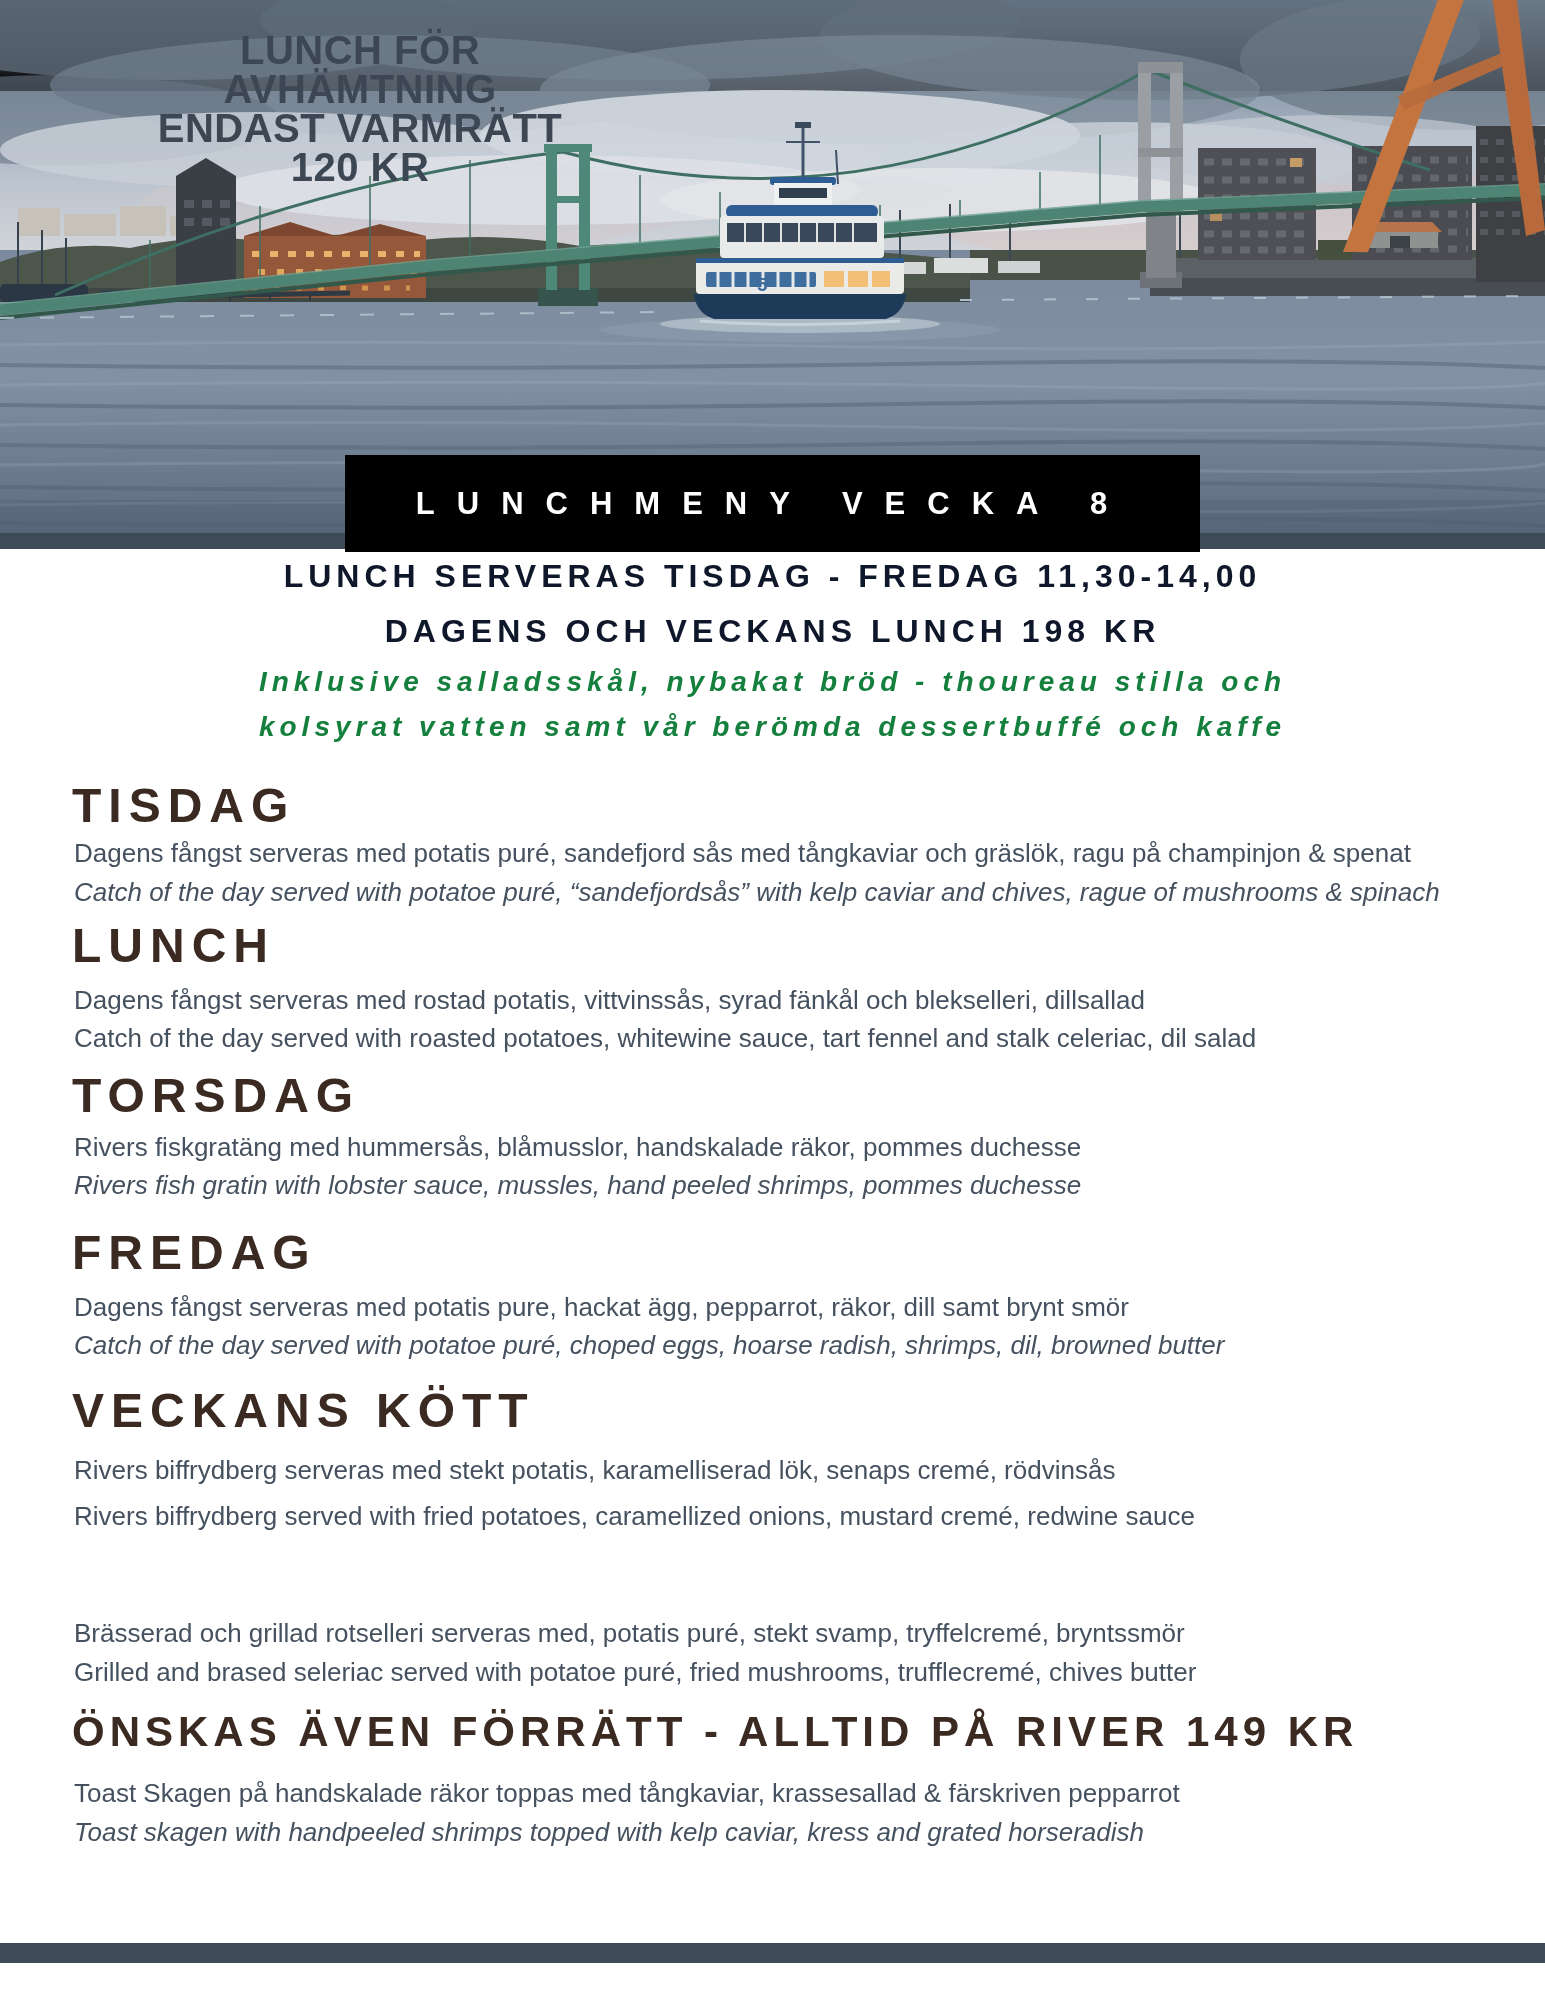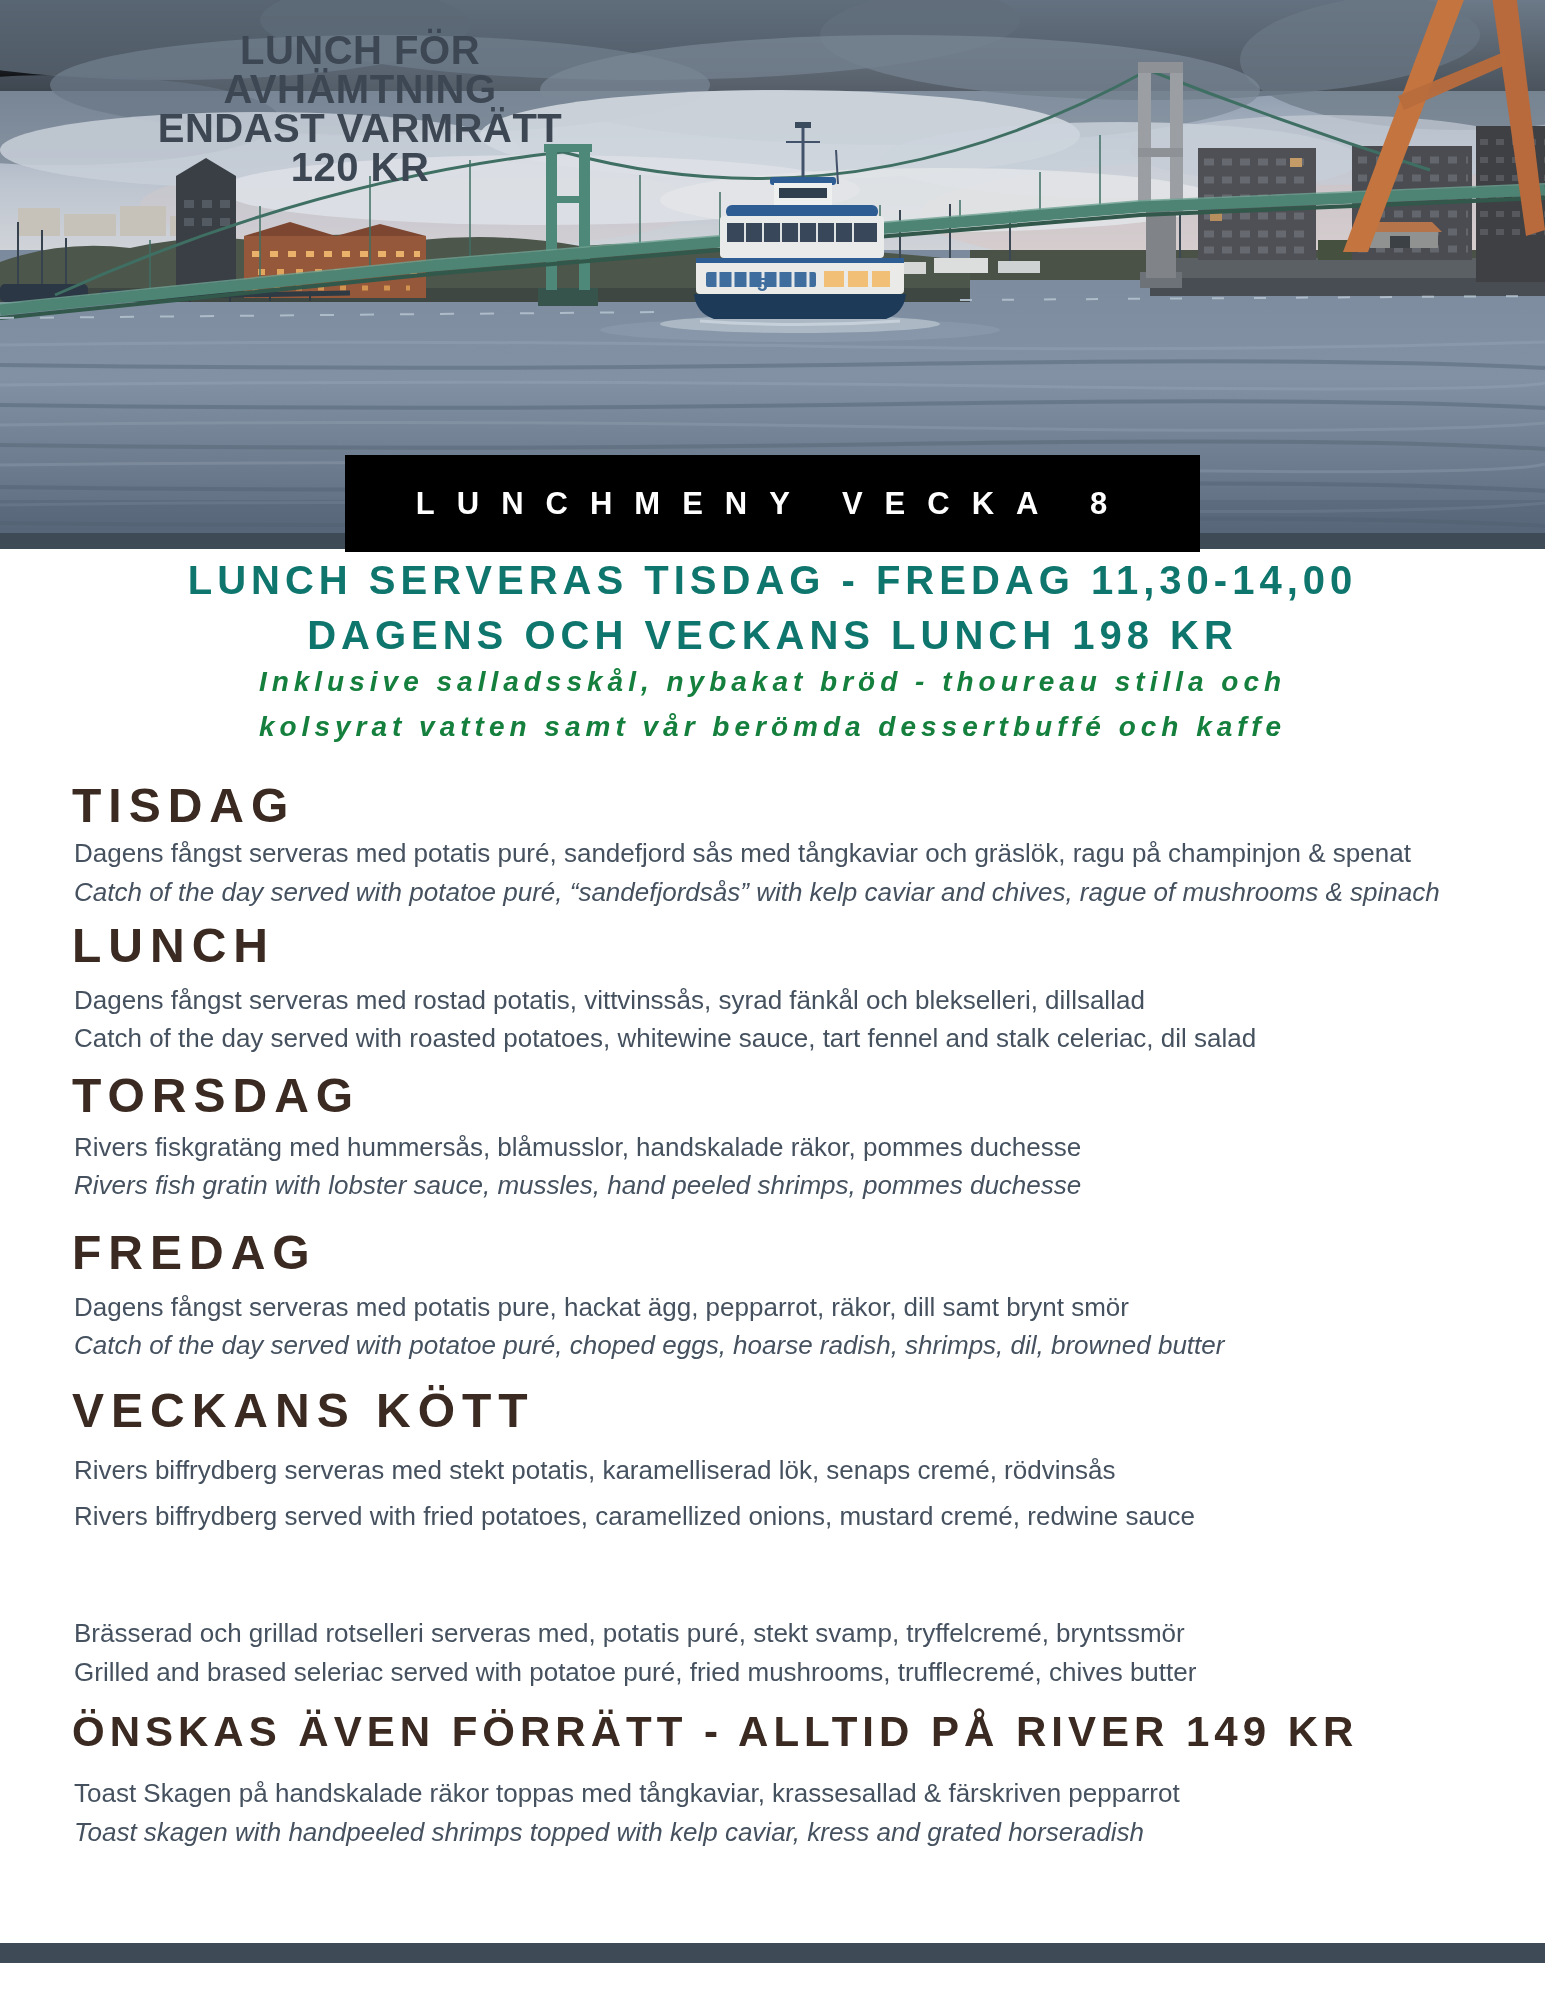--- a/index.html
+++ b/index.html
@@ -15,21 +15,21 @@
     color:#3d4754;font-weight:bold;font-size:40px;line-height:39px;letter-spacing:.5px;margin-top:9px;
   }
   .photo-strip{position:absolute;top:533px;left:0;width:1545px;height:16px;background:#3f4a57;}
   .banner{
     position:absolute;top:455px;left:345px;width:855px;height:97px;background:#000000;
     color:#ffffff;font-weight:bold;font-size:31px;letter-spacing:22px;
     line-height:97px;text-align:center;white-space:nowrap;
   }
   
   .center{left:0;right:0;text-align:center;}
-  .intro-h{font-weight:bold;font-size:40px;letter-spacing:5px;color:#0f766e;white-space:nowrap;}
+  .intro-h{font-weight:bold;font-size:32px;letter-spacing:5px;color:#0f172a;white-space:nowrap;}
   .intro-note{font-weight:bold;font-style:italic;font-size:28px;letter-spacing:5px;color:#15803d;white-space:nowrap;}
   .i1{top:558px;} .i2{top:613px;} .i3{top:666px;} .i4{top:711px;}
   
   .day-title{left:72px;font-weight:bold;font-size:48px;letter-spacing:7px;color:#3a2a21;white-space:nowrap;}
   .big-title{font-size:42px;letter-spacing:5px;}
   .body-line{left:74px;font-size:26px;color:#45515f;white-space:nowrap;}
   .italic{font-style:italic;}
   .t0{top:778px;} .v0{top:838px;} .e0{top:877px;}
   .t1{top:918px;} .v1{top:985px;} .e1{top:1023px;}
   .t2{top:1068px;} .v2{top:1132px;} .e2{top:1170px;}

